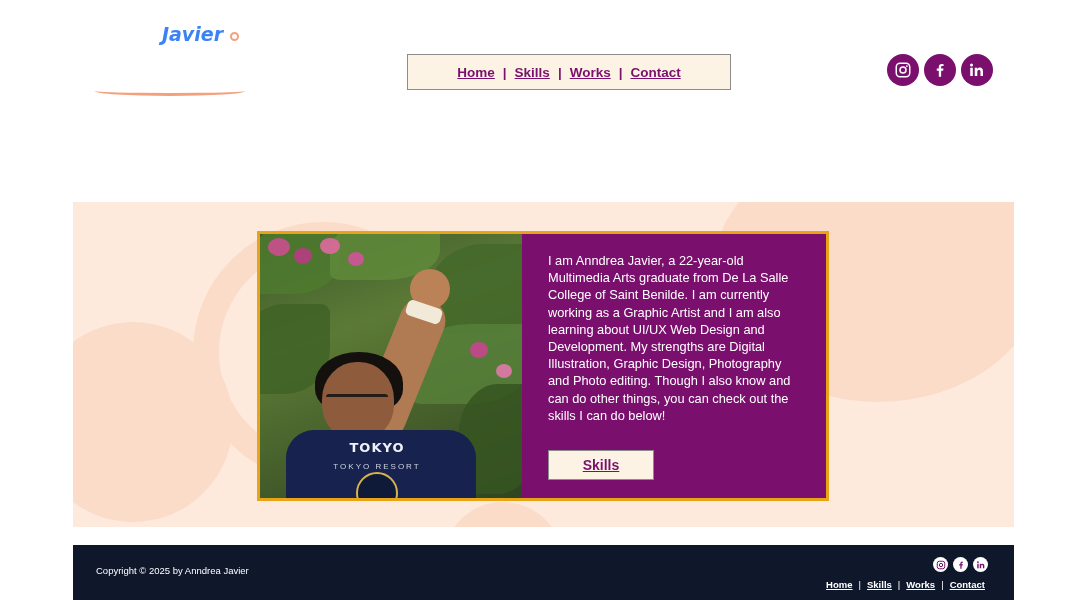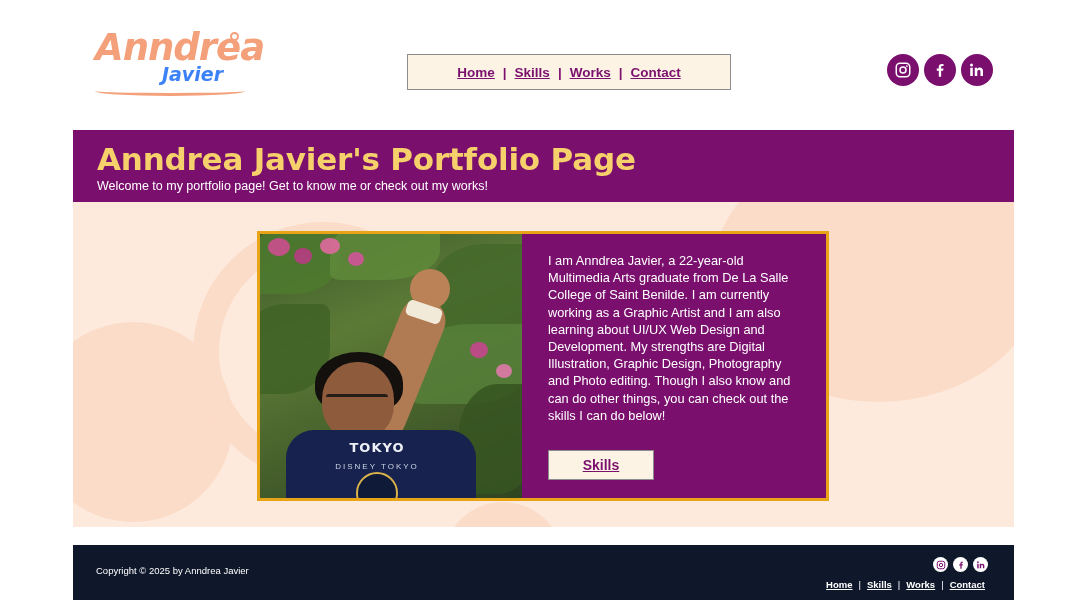--- a/index.html
+++ b/index.html
@@ -372,21 +372,20 @@
   .fn-sep { font-size: 9.5px; color: #ffffff; }
 </style>
 </head>
 <body>
 
 <div class="page">
 
   <div class="header">
 
     <div class="logo">
-      <div class="logo-main">Anndrea</div>
       <div class="logo-dot"></div>
       <div class="logo-sub">Javier</div>
       <div class="logo-swoop"></div>
     </div>
 
     <div class="navbox">
       <span class="nav-link">Home</span>
       <span class="nav-sep">|</span>
       <span class="nav-link">Skills</span>
       <span class="nav-sep">|</span>
@@ -411,24 +410,20 @@
       <div class="social-circle">
         <svg width="18" height="18" viewBox="0 0 24 24">
           <rect x="3" y="9" width="3.4" height="11" fill="#ffffff"></rect>
           <circle cx="4.7" cy="5.2" r="2" fill="#ffffff"></circle>
           <path d="M9 9h3.2v1.6c.6-1 1.8-1.9 3.5-1.9 2.6 0 4.3 1.6 4.3 4.9V20h-3.4v-5.6c0-1.5-.6-2.4-1.9-2.4-1.2 0-1.9.8-2.2 1.6-.1.3-.1.7-.1 1.1V20H9z" fill="#ffffff"></path>
         </svg>
       </div>
     </div>
   </div>
 
-  <div class="hero">
-    <h1 class="hero-title">Anndrea Javier's Portfolio Page</h1>
-    <p class="hero-sub">Welcome to my portfolio page! Get to know me or check out my works!</p>
-  </div>
 
   <div class="main">
     <div class="blob blob1"></div>
     <div class="blob blob2"></div>
     <div class="blob blob3"></div>
     <div class="ring1"></div>
 
     <div class="card">
 
       <div class="card-photo">
@@ -445,21 +440,21 @@
         <div class="ph-flower" style="left:210px;top:108px;width:18px;height:16px;background:#c7468d;"></div>
         <div class="ph-flower" style="left:236px;top:130px;width:16px;height:14px;background:#e07aa9;"></div>
         <div class="ph-arm"></div>
         <div class="ph-hand"></div>
         <div class="ph-watch"></div>
         <div class="ph-hair"></div>
         <div class="ph-head"></div>
         <div class="ph-glasses"></div>
         <div class="ph-body"></div>
         <div class="ph-text1">TOKYO</div>
-        <div class="ph-text2">DISNEY TOKYO</div>
+        <div class="ph-text2">TOKYO RESORT</div>
         <div class="ph-logo"></div>
       </div>
 
       <div class="card-text">
         <p class="card-p">I am Anndrea Javier, a 22-year-old Multimedia Arts graduate from De La Salle College of Saint Benilde. I am currently working as a Graphic Artist and I am also learning about UI/UX Web Design and Development. My strengths are Digital Illustration, Graphic Design, Photography and Photo editing. Though I also know and can do other things, you can check out the skills I can do below!</p>
         <div class="skills-btn">
           <span>Skills</span>
         </div>
       </div>
 

